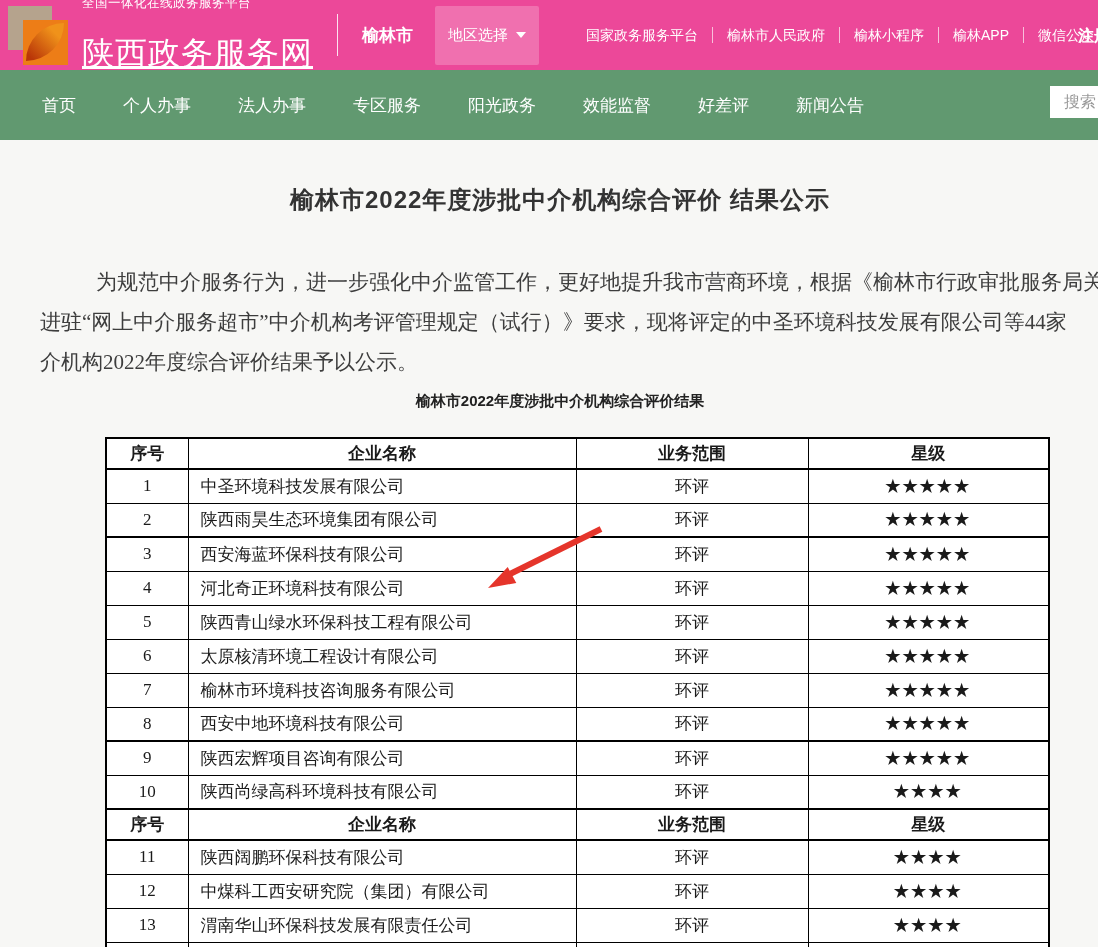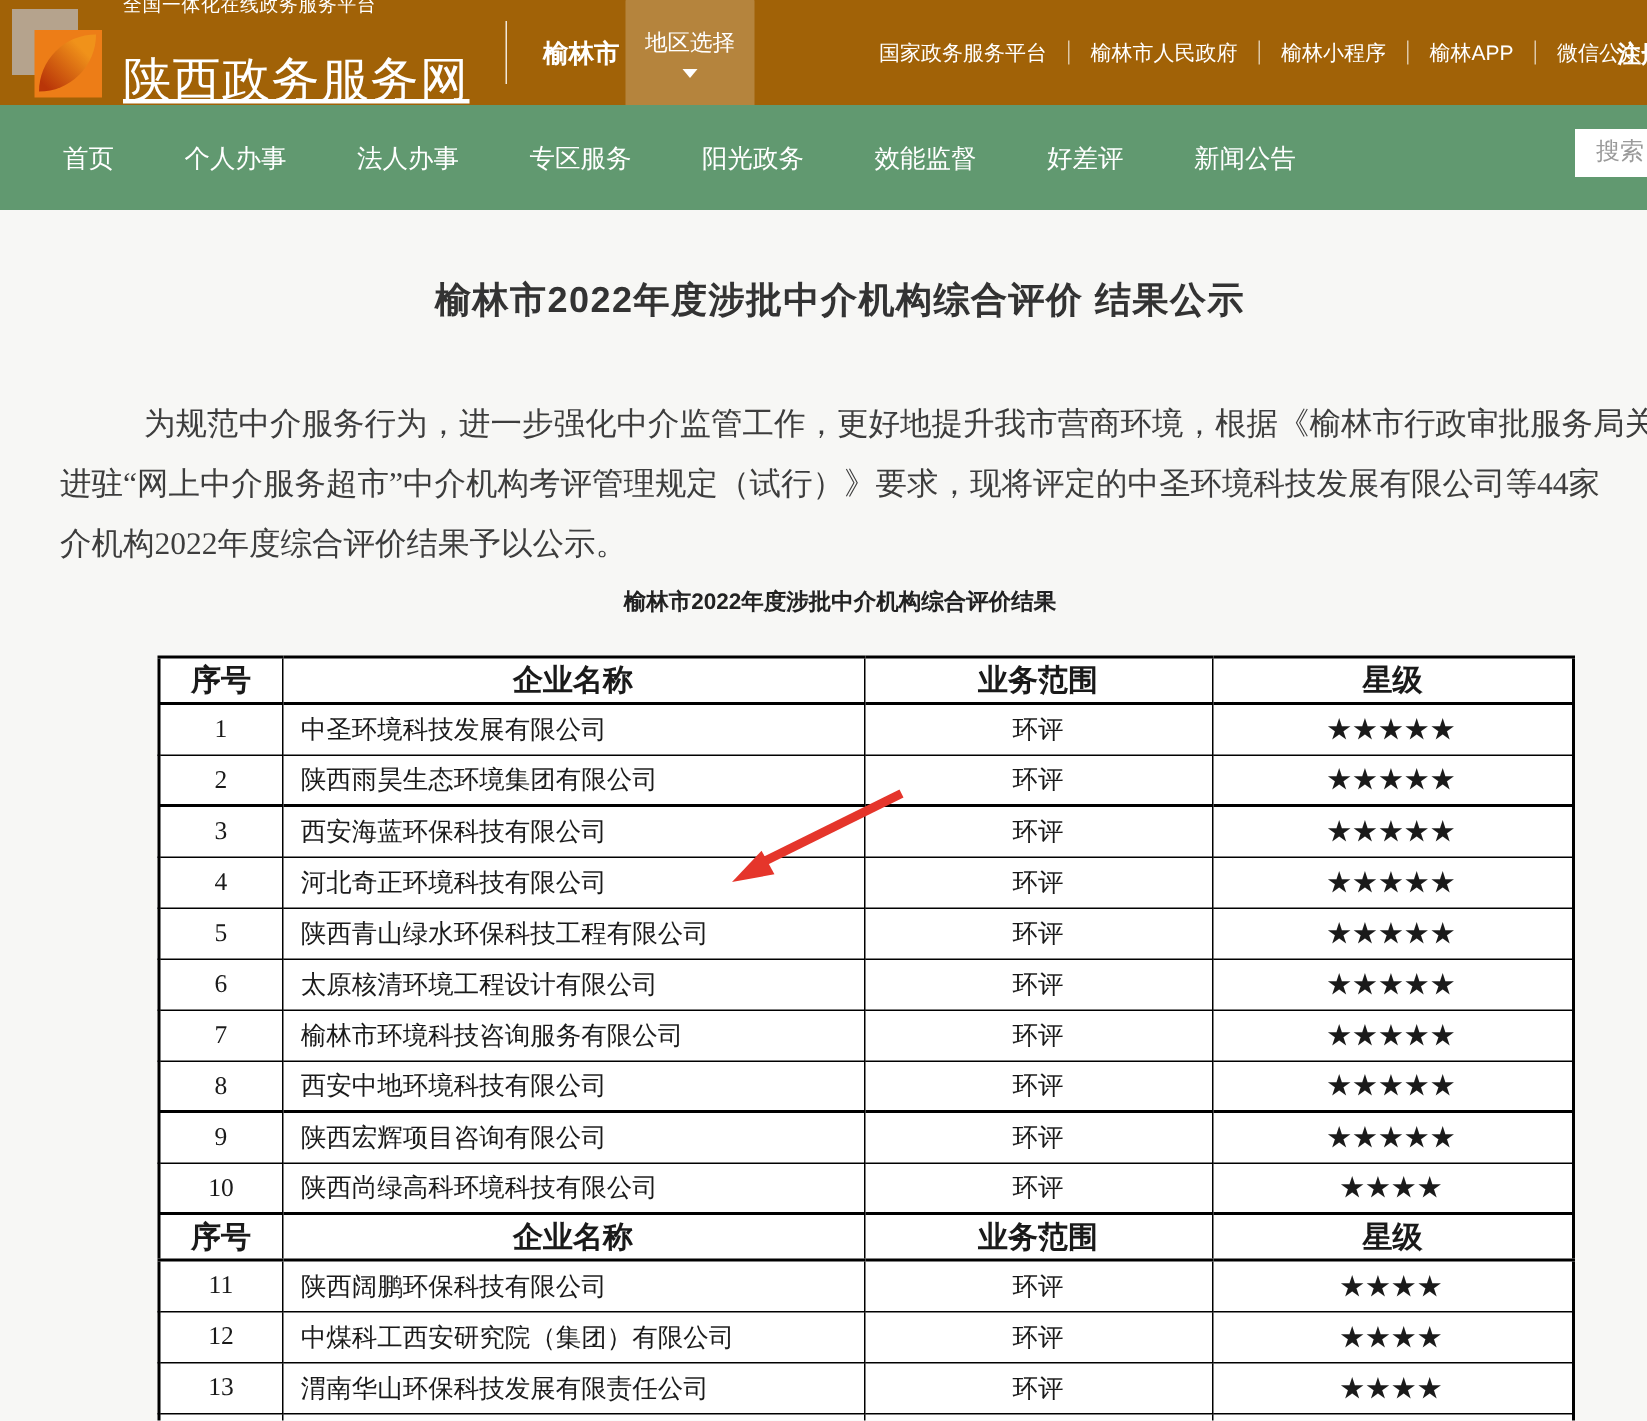--- a/index.html
+++ b/index.html
@@ -1,34 +1,34 @@
 <!DOCTYPE html>
 <html><head>
 <meta charset="utf-8">
 <style>
   * { margin:0; padding:0; box-sizing:border-box; }
   html,body { width:1098px; height:947px; overflow:hidden; }
   body { position:relative; background:#f7f7f5; font-family:"Liberation Sans",sans-serif; }
 
   
-  .topbar { position:relative; height:70px; background:#a16207; display:flex; align-items:center; padding-left:8px; color:#fff; }
+  .topbar { position:relative; height:70px; background:#ec4899; display:flex; align-items:center; padding-left:8px; color:#fff; }
   .logo { position:relative; width:62px; height:58px; flex-shrink:0; }
   .logo-back { position:absolute; left:0; top:0; width:44px; height:44px; background:#b5a38d; }
   .logo-front { position:absolute; left:15px; top:14px; width:45px; height:45px; background:#ed7d17; overflow:hidden; }
   .logo-leaf { position:absolute; left:3px; top:3px; right:4px; bottom:4px;
                background:linear-gradient(to top right,#b93508 10%,#f0921a 75%);
                border-radius:100% 0 100% 0; }
   .brand { margin-left:12px; flex-shrink:0; }
   .brand-small { font-size:12.5px; letter-spacing:.5px; }
   .brand-big { font-size:32px; letter-spacing:1px; margin-top:20px;text-decoration:underline; }
   .vdiv { width:1px; height:42px; background:rgba(255,255,255,.85); margin:0 24px; flex-shrink:0; }
   .city { font-size:17px; font-weight:600; flex-shrink:0;text-align:center; }
-  .region-btn { margin-left:4px; background:rgba(255,255,255,.22); border:none; color:#fff;
+  .region-btn { margin-left:22px; background:rgba(255,255,255,.22); border:none; color:#fff;
                 font-size:15px; padding:20px 13px; border-radius:2px; cursor:pointer;
-                display:flex; align-items:center; gap:8px; flex-shrink:0;flex-direction:column; }
+                display:flex; align-items:center; gap:8px; flex-shrink:0; }
   .caret { width:0; height:0; border-left:5px solid transparent; border-right:5px solid transparent;
            border-top:6px solid #fff; }
   .top-links { position:absolute; left:572px; top:0; height:70px; display:flex; align-items:center; }
   .top-link { color:#fff; font-size:14px; text-decoration:none; padding:0 14px; line-height:16px;
               border-right:1px solid rgba(255,255,255,.65); white-space:nowrap; cursor:pointer; }
   .top-link.last { border-right:none; }
   .register { position:absolute; left:1078px; top:26px; font-size:16px; font-weight:600; color:#fff;
               text-decoration:none; white-space:nowrap; cursor:pointer; }
 
   
@@ -49,21 +49,21 @@
   .para-line.indent { text-indent:56px; }
   .table-caption { margin-top:10px; text-align:center; font-size:15px; font-weight:700; color:#222;
                    white-space:nowrap; }
 
   
   table.eval { border-collapse:collapse; margin:26px 0 0 105px; background:#fff; border:2px solid #000;
                table-layout:fixed; width:943px; font-family:"Liberation Serif",serif; }
   col.c-no { width:82px; } col.c-name { width:388px; } col.c-scope { width:232px; } col.c-stars { width:241px; }
   .eval th, .eval td { border:1px solid #000; height:34px; font-size:17px; color:#1a1a1a;
                        text-align:center; vertical-align:middle; padding:0; }
-  .eval th { font-weight:700; font-family:"Liberation Sans",sans-serif; font-size:20px; height:31px;
+  .eval th { font-weight:700; font-family:"Liberation Sans",sans-serif; font-size:17px; height:31px;
              border-top-width:2px; border-bottom-width:2px; }
   .cell-name { text-align:left !important; padding-left:12px !important; }
   .cell-no { font-size:18px; }
   .cell-stars { font-size:19px; letter-spacing:2px; font-weight:700; }
   tr.thick-top td { border-top-width:2px; }
   tr.partial-row td { height:40px; }
 
   
   .arrow-svg { position:absolute; left:440px; top:512px; pointer-events:none; }
 </style>

